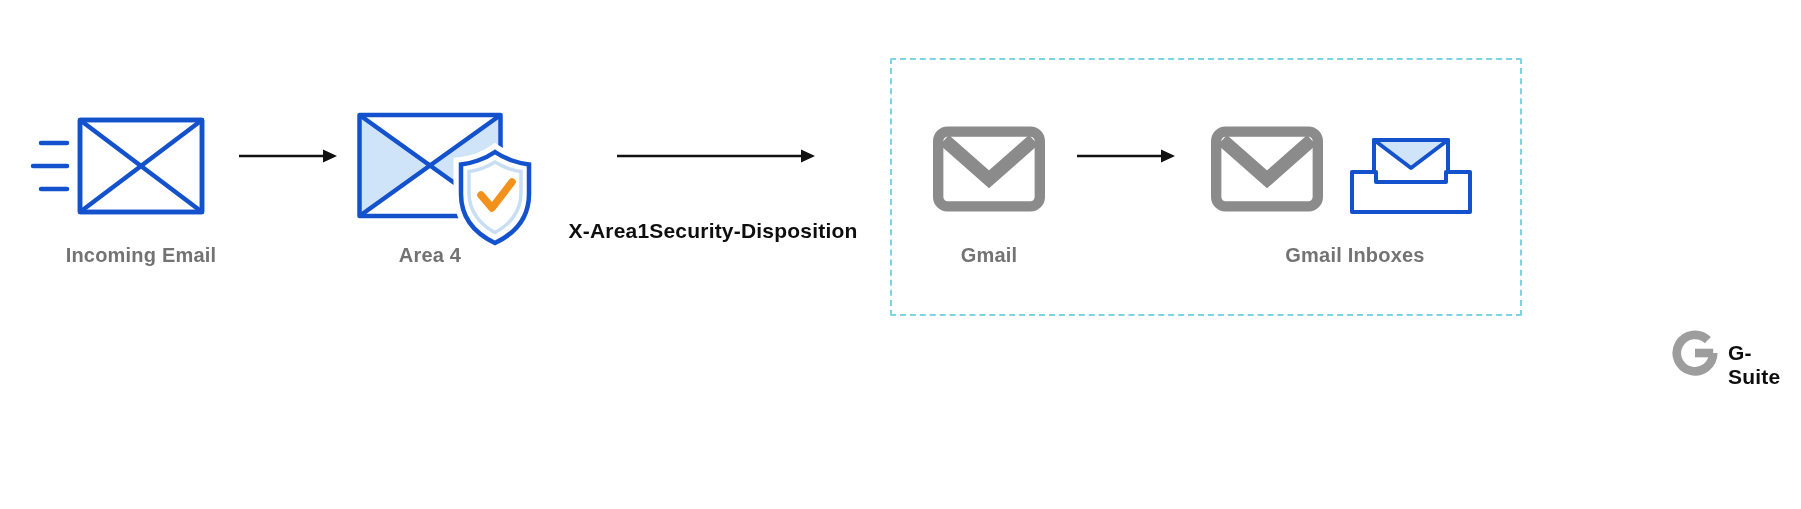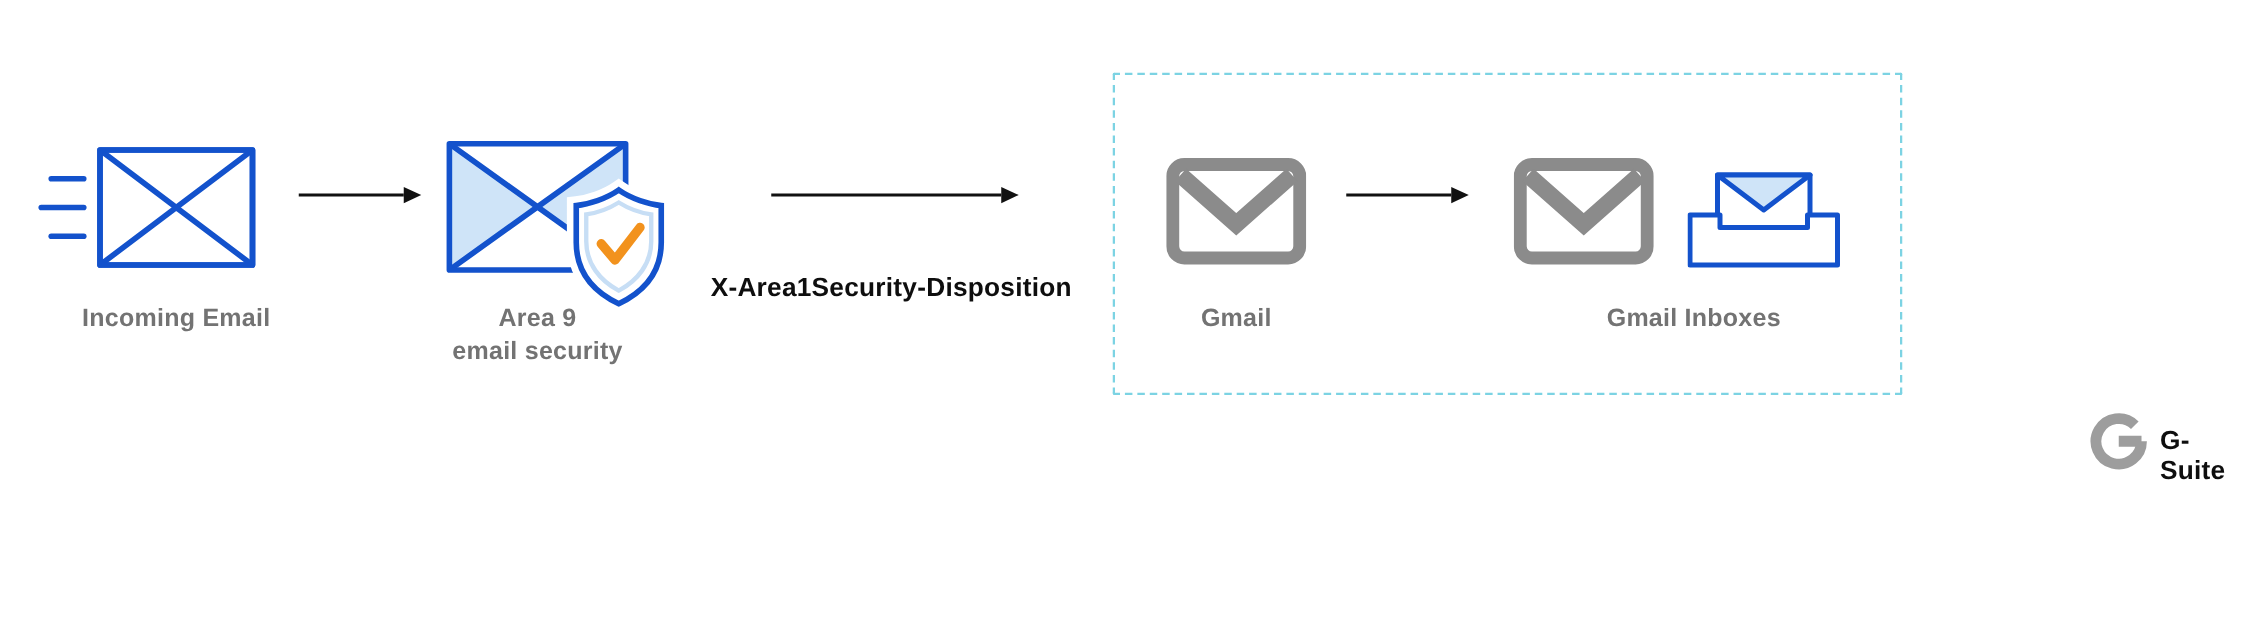--- a/index.html
+++ b/index.html
@@ -83,22 +83,21 @@
     </g>
     <g>
       <path d="M140 44 C150 51 164 55.5 174 56.5 V86 C174 109 161 125 140 135 C119 125 106 109 106 86 V56.5 C116 55.5 130 51 140 44 Z" fill="#ffffff" stroke="#ffffff" stroke-width="15"></path>
       <path d="M140 44 C150 51 164 55.5 174 56.5 V86 C174 109 161 125 140 135 C119 125 106 109 106 86 V56.5 C116 55.5 130 51 140 44 Z" fill="#ffffff" stroke="#1352cc" stroke-width="4.5"></path>
       <path d="M140 54 C148 59 158 62.5 166 63.5 V85 C166 103 155 116.5 140 124.5 C125 116.5 114 103 114 85 V63.5 C122 62.5 132 59 140 54 Z" fill="none" stroke="#c7def5" stroke-width="3.5"></path>
       <path d="M126 87 L137 100 L157 74" fill="none" stroke="#f2921d" stroke-width="7.5" stroke-linecap="round" stroke-linejoin="round"></path>
     </g>
   </svg>
 
   <div class="abs label" style="left:330px; top:242px; width:200px;">
-    <div>Area 9</div>
-    <div>email security</div>
+    <div>Area 4</div>
   </div>
 
   <svg class="abs" style="left:616px; top:146px;" width="200" height="20" viewBox="0 0 200 20">
     <line x1="1" y1="10" x2="185" y2="10" stroke="#111111" stroke-width="2.5"></line>
     <polygon points="185,3.5 199,10 185,16.5" fill="#111111"></polygon>
   </svg>
 
   <div class="abs edge-label" style="left:563px; top:219px; width:300px;">X-Area1Security-Disposition</div>
 
   <svg class="abs" style="left:933px; top:126px;" width="112" height="86" viewBox="0 0 108 82">

